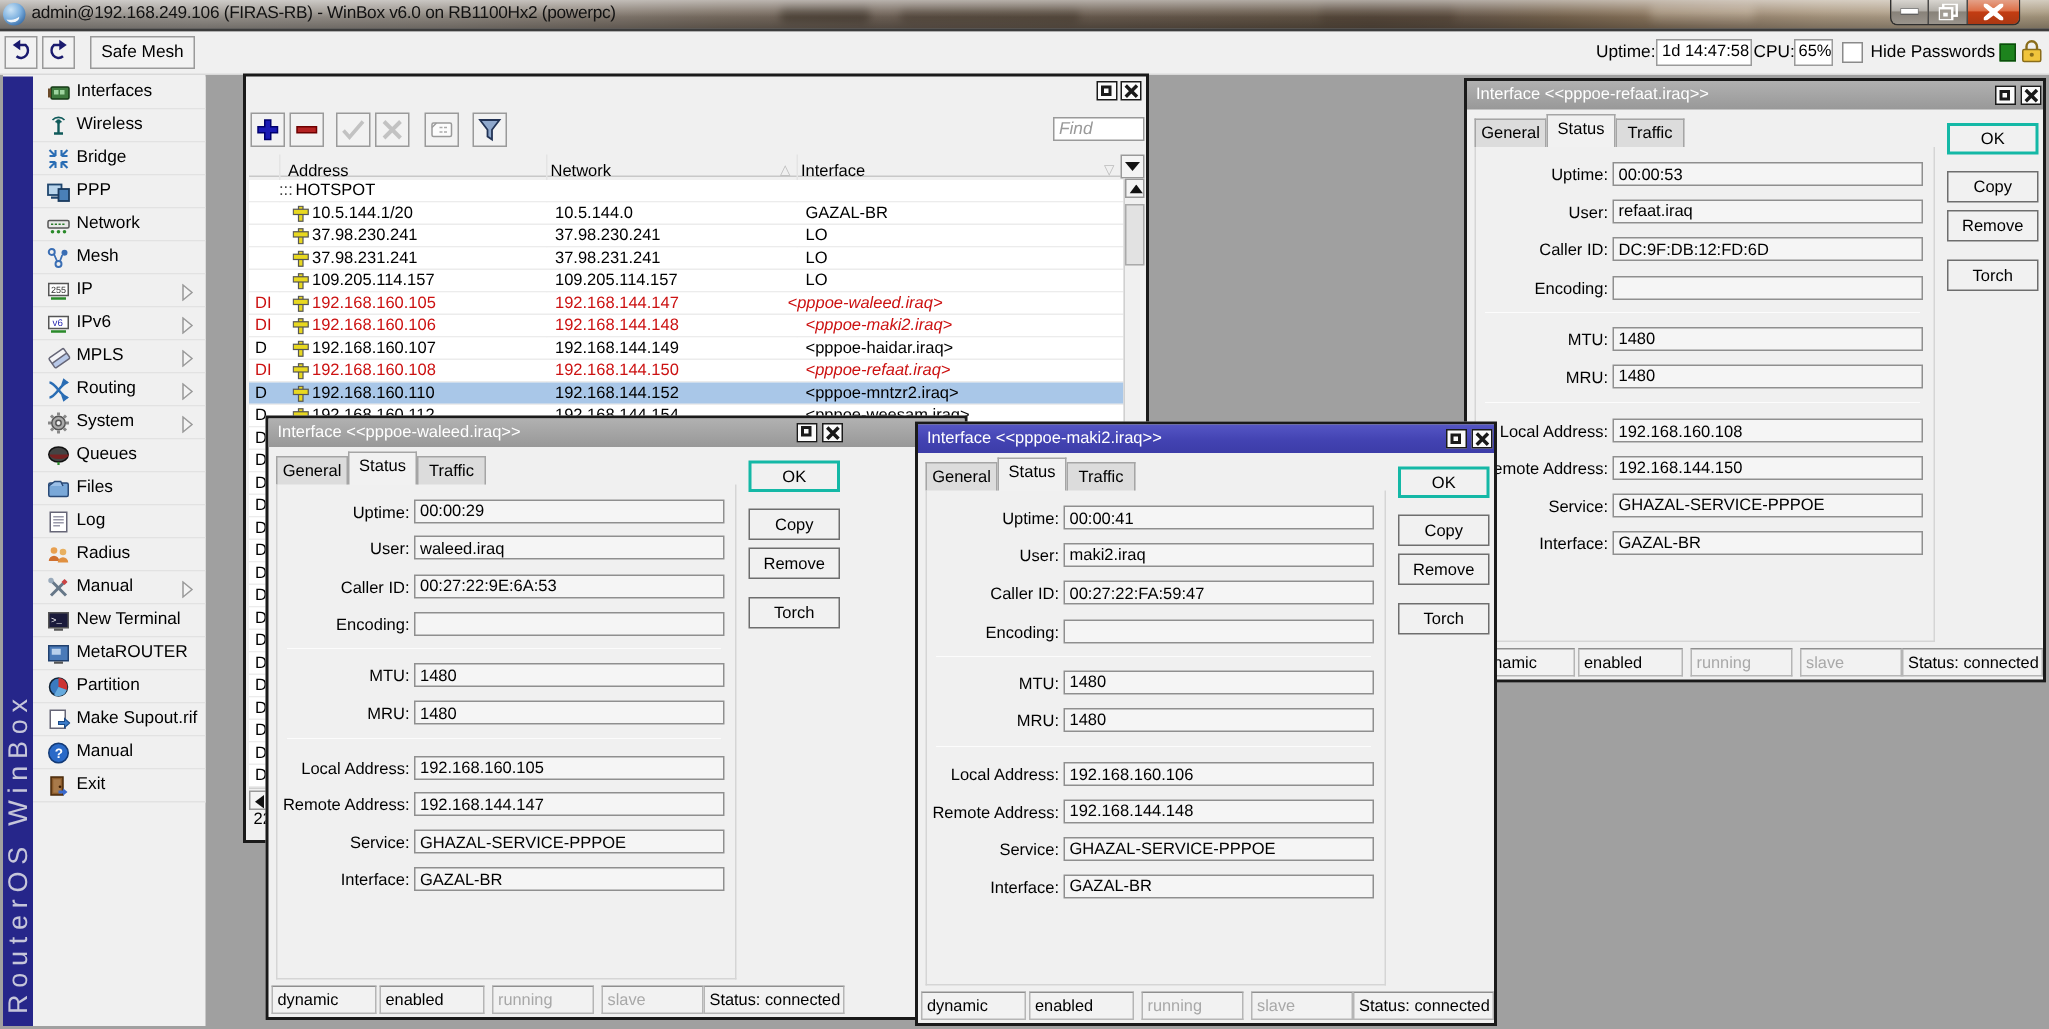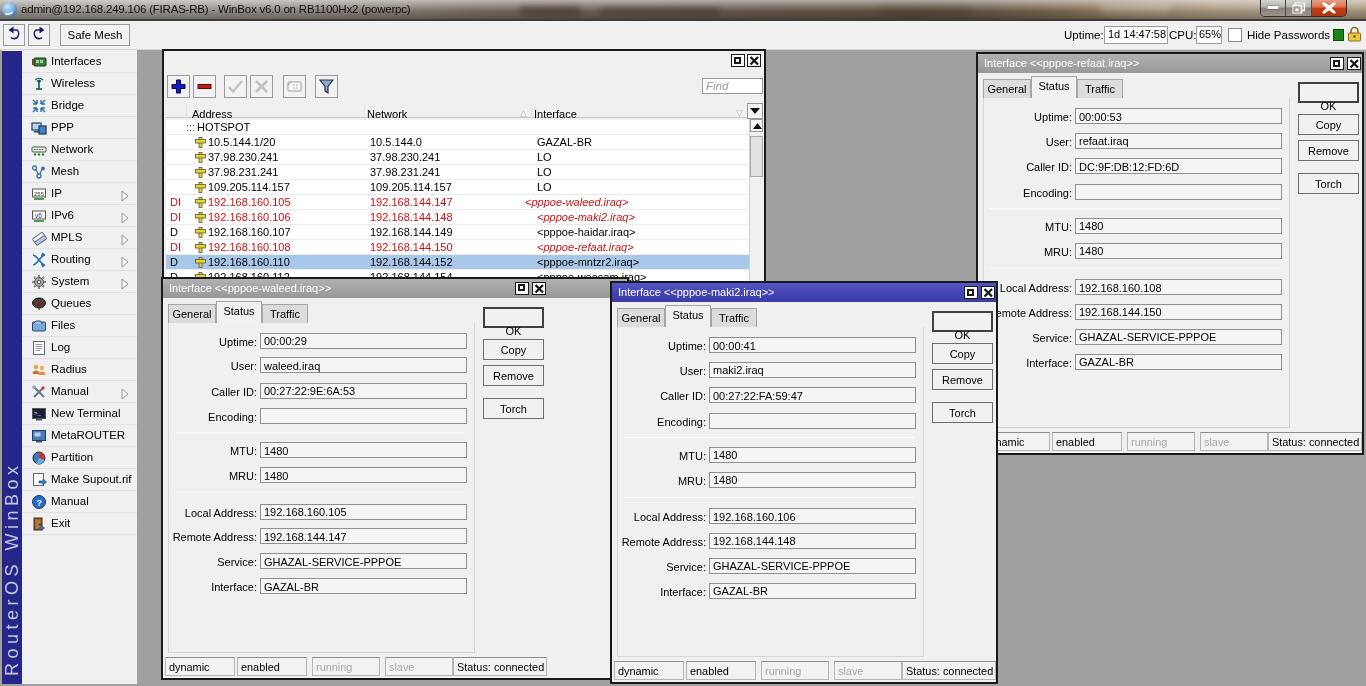--- a/index.html
+++ b/index.html
@@ -50,21 +50,21 @@
 
 .tab{position:absolute;height:19px;background:#dcdcdc;border:1px solid #a5a5a5;border-bottom:none;
  font-size:11px;color:#000;text-align:center;padding-top:3px}
 .tab.on{background:#f1f1f1;height:22px;z-index:2}
 .panel{position:absolute;border:1px solid #d5d5d5;border-top:none}
 .fld{position:absolute;height:16px;background:#f5f5f5;border:1px solid #8f8f8f;
  font-size:11px;color:#000;padding:1.5px 0 0 3px;width:207px}
 .lbl{position:absolute;font-size:11px;color:#000;text-align:right;width:90px}
 .dbtn{position:absolute;width:61px;height:21px;background:#f1f1f1;border:1px solid #6e6e6e;
  font-size:11px;text-align:center;padding-top:4px}
-.dbtn.def{border:2px solid #404040;padding-top:16px}
+.dbtn.def{border:2px solid #14b8a6;padding-top:3px}
 .sbc{position:absolute;height:19px;background:#f2f2f2;border:1px solid #b5b5b5;border-top-color:#8f8f8f;
  font-size:10.9px;padding:3px 0 0 3px;white-space:nowrap;overflow:hidden}
 .sep{position:absolute;height:1px;background:#d8d8d8;border-bottom:1px solid #fcfcfc}
 
 .hdrtx{position:absolute;top:57px;font-size:11px;color:#000}
 .row{position:absolute;left:2px;width:583px;height:15px;background:#fff}
 .rtx{position:absolute;top:1px;font-size:11px;white-space:nowrap}
 .red{color:#cc1111}
 .redi{color:#cc1111;font-style:italic}
 .vline{position:absolute;width:1px;background:#e4e4e4}
@@ -645,21 +645,21 @@
     <div class="dbtn def" style="left:320px;top:28px">OK</div>
     <div class="dbtn" style="left:320px;top:60px">Copy</div>
     <div class="dbtn" style="left:320px;top:86px">Remove</div>
     <div class="dbtn" style="left:320px;top:119px">Torch</div>
     <div class="sbc" style="left:2px;top:378px;width:70px;">dynamic</div>
     <div class="sbc" style="left:74px;top:378px;width:70px;">enabled</div>
     <div class="sbc" style="left:149px;top:378px;width:68px;color:#a8a8a8">running</div>
     <div class="sbc" style="left:222px;top:378px;width:68px;color:#a8a8a8">slave</div>
     <div class="sbc" style="left:290px;top:378px;width:94px;">Status: connected</div>
   </div>
-<div class="win" style="left:161px;top:276.5px;width:468px;height:403px">
+<div class="win" style="left:177px;top:276.5px;width:468px;height:403px">
     <div class="wt">Interface &lt;&lt;pppoe-waleed.iraq&gt;&gt;</div>
     <div class="wb" style="left:352px">
       <div class="sq"></div>
     </div>
     <div class="wb" style="left:369px">
       <svg width="11" height="10">
         <path d="M1.5 1 L9 8.5 M9 1 L1.5 8.5" stroke="#1a1a1a" stroke-width="2.3"></path>
       </svg>
     </div>
     <div class="tab" style="left:5px;top:25px;width:48px">General</div>

